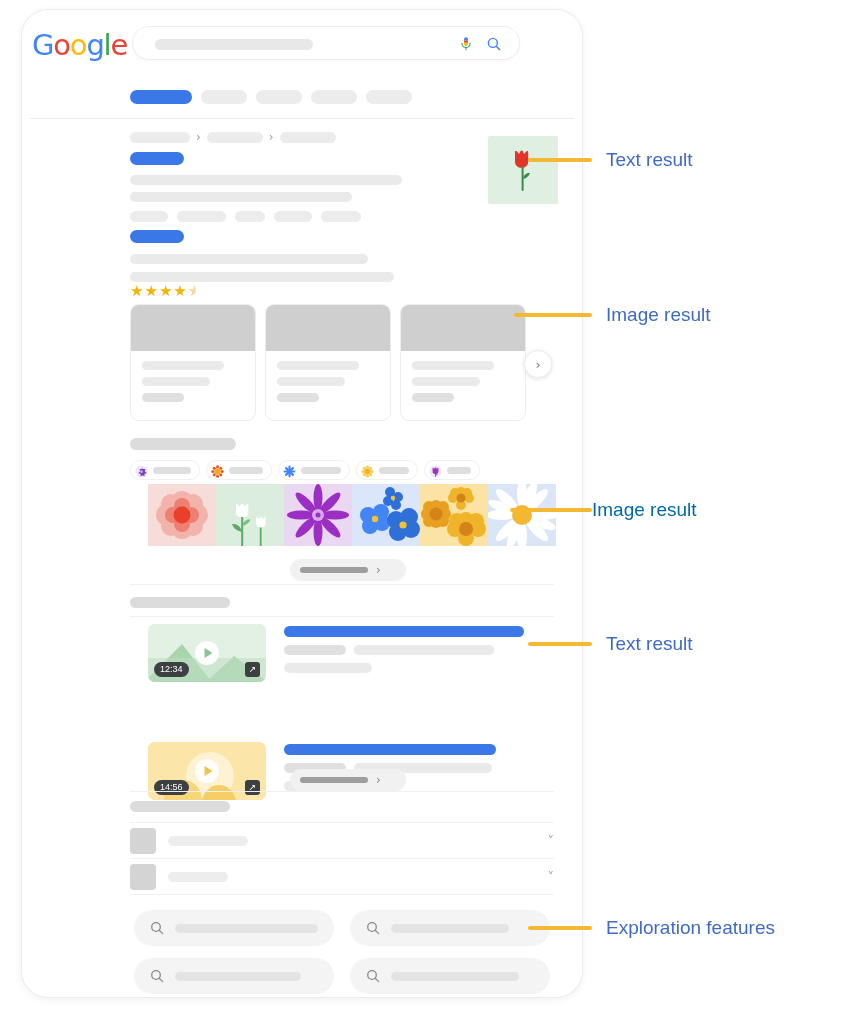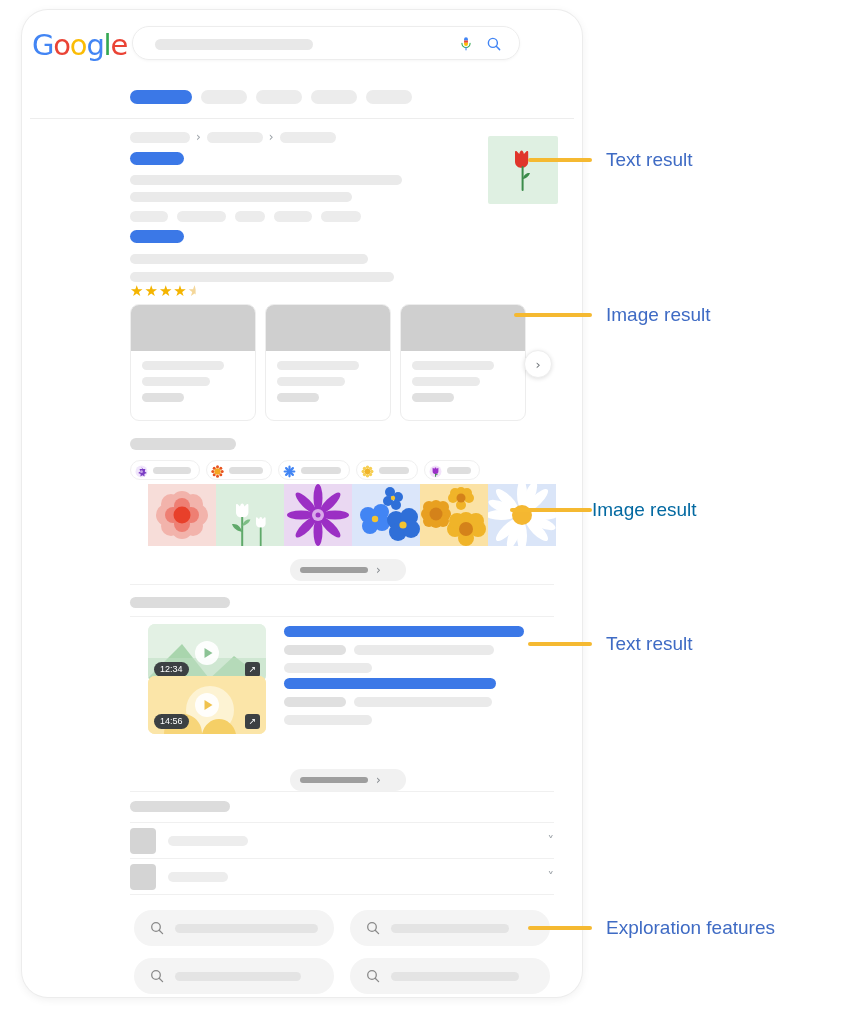--- a/index.html
+++ b/index.html
@@ -482,21 +482,21 @@
       <div class="vmeta" style="left:136px;top:2px">
         <div class="bar blue" style="width:240px;height:11px"></div>
         <div style="display:flex;gap:8px">
           <div class="bar d" style="width:62px;height:10px"></div>
           <div class="bar" style="width:140px;height:10px"></div>
         </div>
         <div class="bar" style="width:88px;height:10px"></div>
       </div>
     </div>
 
-    <div class="vrow" style="top:666px">
+    <div class="vrow" style="top:732px">
       <div class="vthumb" style="background:#fbe5a8">
         <svg viewBox="0 0 118 58" width="118" height="58">
           <rect width="118" height="58" fill="#fbe5a8"></rect>
           <circle cx="62" cy="34" r="24" fill="#fdf3d3"></circle>
           <path d="M16 58c0-12 9-20 19-20s19 8 19 20z" fill="#f7d579"></path>
           <path d="M54 58c2-9 9-15 17-15s15 6 17 15z" fill="#f5cf66"></path>
         </svg>
         <div class="vplay">
           <svg viewBox="0 0 26 26" width="26" height="26">
             <circle cx="13" cy="13" r="12" fill="#fff" opacity=".9"></circle>

